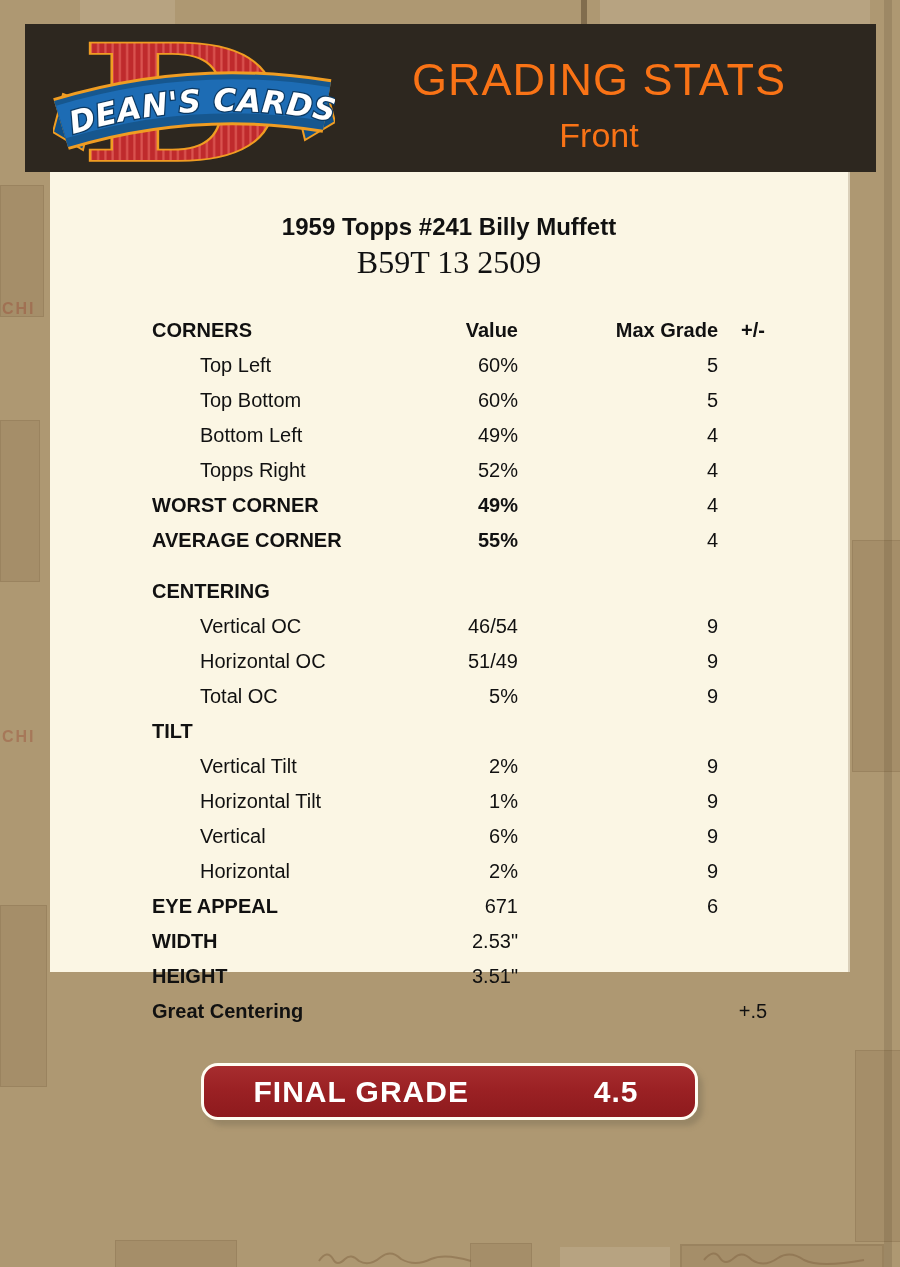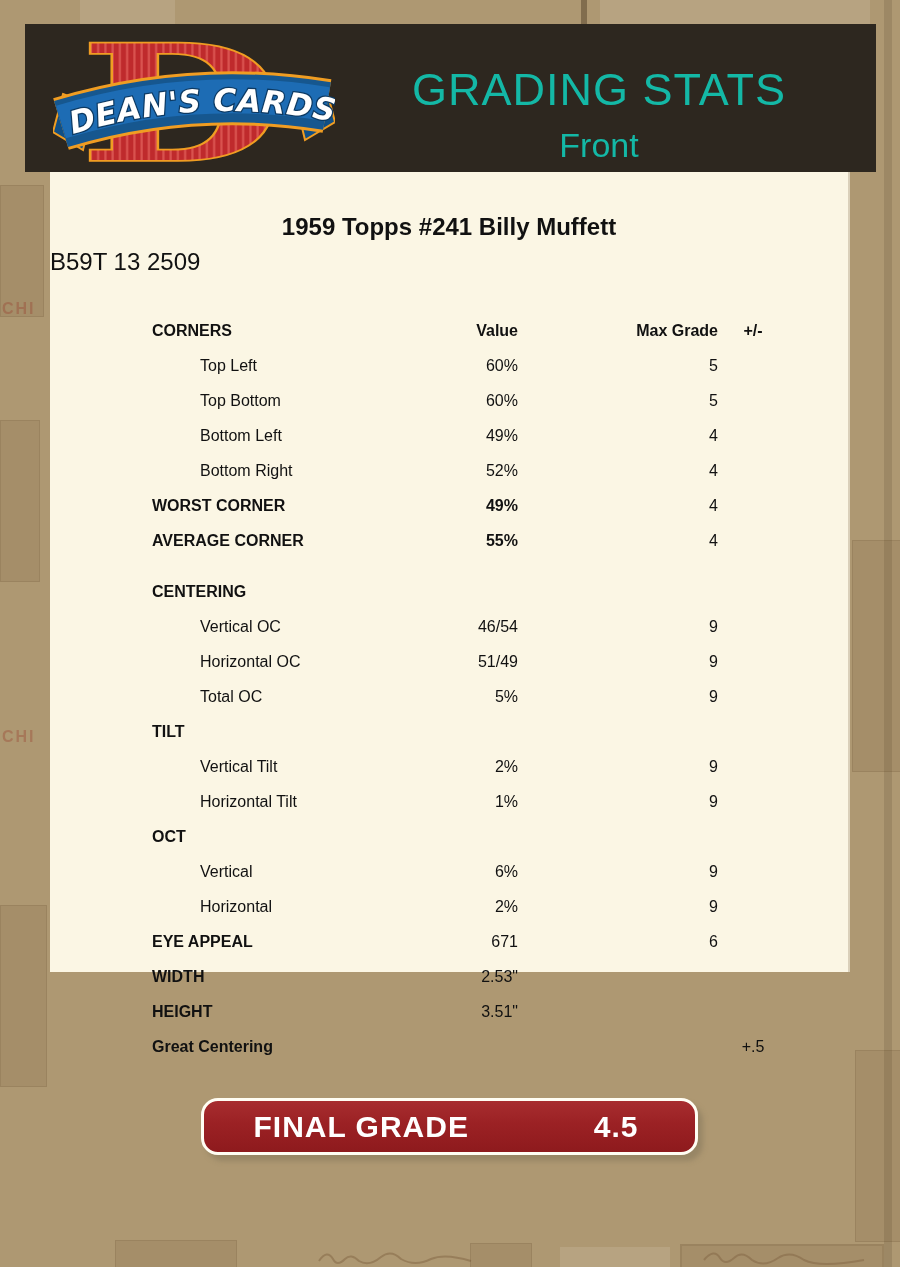--- a/index.html
+++ b/index.html
@@ -16,35 +16,35 @@
   .bgline{background:rgba(56,40,22,0.38);}
   .bgtext{color:rgba(150,45,32,0.30);font-weight:bold;font-size:16px;letter-spacing:2px;}
   .bgscript{opacity:.55;}
 
   
   .header{
     position:absolute;left:25px;top:24px;width:851px;height:148px;
     background:#2d271f;
   }
   .logo{position:absolute;left:28px;top:10px;width:282px;height:138px;}
-  .header-text{position:absolute;left:300px;top:40px;width:548px;text-align:center;color:#14b8a6;}
+  .header-text{position:absolute;left:300px;top:30px;width:548px;text-align:center;color:#f97316;}
   .header-title{font-size:45px;letter-spacing:1px;line-height:52px;font-weight:400;}
   .header-subtitle{font-size:34px;line-height:46px;margin-top:6px;font-weight:400;}
 
   
   .panel{
     position:absolute;left:50px;top:172px;width:798px;height:800px;
     background:#fbf6e4;
     border-right:2px solid rgba(120,95,60,0.25);
   }
   .card-title{margin-top:38px;text-align:center;font-size:24px;font-weight:bold;line-height:34px;}
-  .card-code{text-align:left;font-size:24px;line-height:36px;}
-
-  
-  .grade-table{margin-left:102px;margin-top:33px;font-size:16px;}
+  .card-code{text-align:center;font-size:32px;line-height:36px;font-family:Liberation Serif, serif;}
+
+  
+  .grade-table{margin-left:102px;margin-top:33px;font-size:20px;}
   .trow{display:flex;height:35px;line-height:35px;}
   .trow.gap{margin-top:16px;}
   .c-label{flex:0 0 240px;text-align:left;white-space:nowrap;}
   .c-label.ind{padding-left:48px;flex-basis:192px;}
   .c-value{flex:0 0 126px;text-align:right;white-space:nowrap;}
   .c-max{flex:0 0 200px;text-align:right;}
   .c-adj{flex:0 0 70px;text-align:center;}
   .b{font-weight:bold;}
 
   
@@ -140,21 +140,21 @@
         <div class="c-max">5</div>
         <div class="c-adj"></div>
       </div>
       <div class="trow">
         <div class="c-label ind">Bottom Left</div>
         <div class="c-value">49%</div>
         <div class="c-max">4</div>
         <div class="c-adj"></div>
       </div>
       <div class="trow">
-        <div class="c-label ind">Bottom Right</div>
+        <div class="c-label ind">Topps Right</div>
         <div class="c-value">52%</div>
         <div class="c-max">4</div>
         <div class="c-adj"></div>
       </div>
       <div class="trow">
         <div class="c-label b">WORST CORNER</div>
         <div class="c-value b">49%</div>
         <div class="c-max">4</div>
         <div class="c-adj"></div>
       </div>
@@ -197,26 +197,20 @@
       <div class="trow">
         <div class="c-label ind">Vertical Tilt</div>
         <div class="c-value">2%</div>
         <div class="c-max">9</div>
         <div class="c-adj"></div>
       </div>
       <div class="trow">
         <div class="c-label ind">Horizontal Tilt</div>
         <div class="c-value">1%</div>
         <div class="c-max">9</div>
-        <div class="c-adj"></div>
-      </div>
-      <div class="trow">
-        <div class="c-label b">OCT</div>
-        <div class="c-value"></div>
-        <div class="c-max"></div>
         <div class="c-adj"></div>
       </div>
       <div class="trow">
         <div class="c-label ind">Vertical</div>
         <div class="c-value">6%</div>
         <div class="c-max">9</div>
         <div class="c-adj"></div>
       </div>
       <div class="trow">
         <div class="c-label ind">Horizontal</div>

